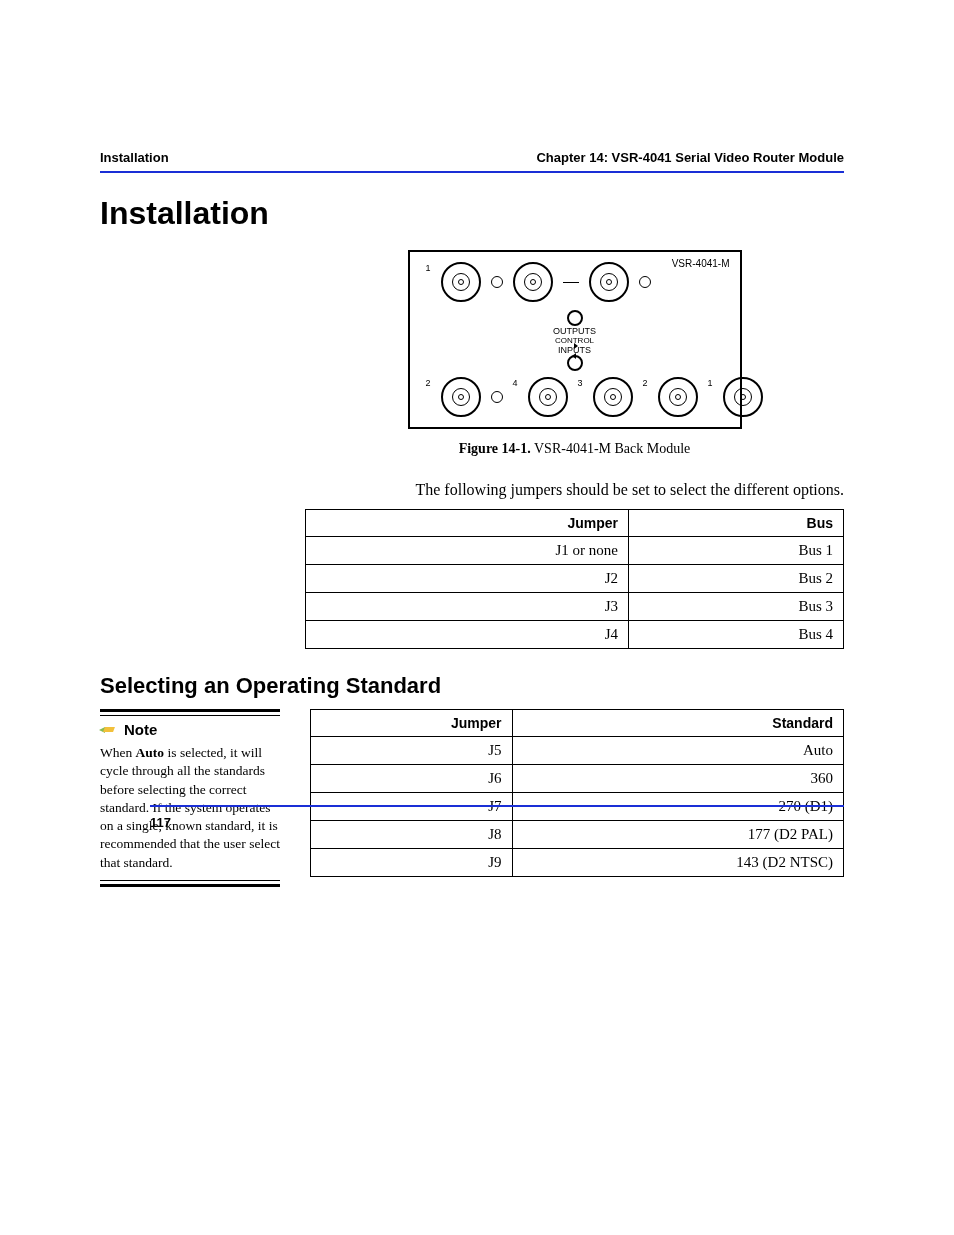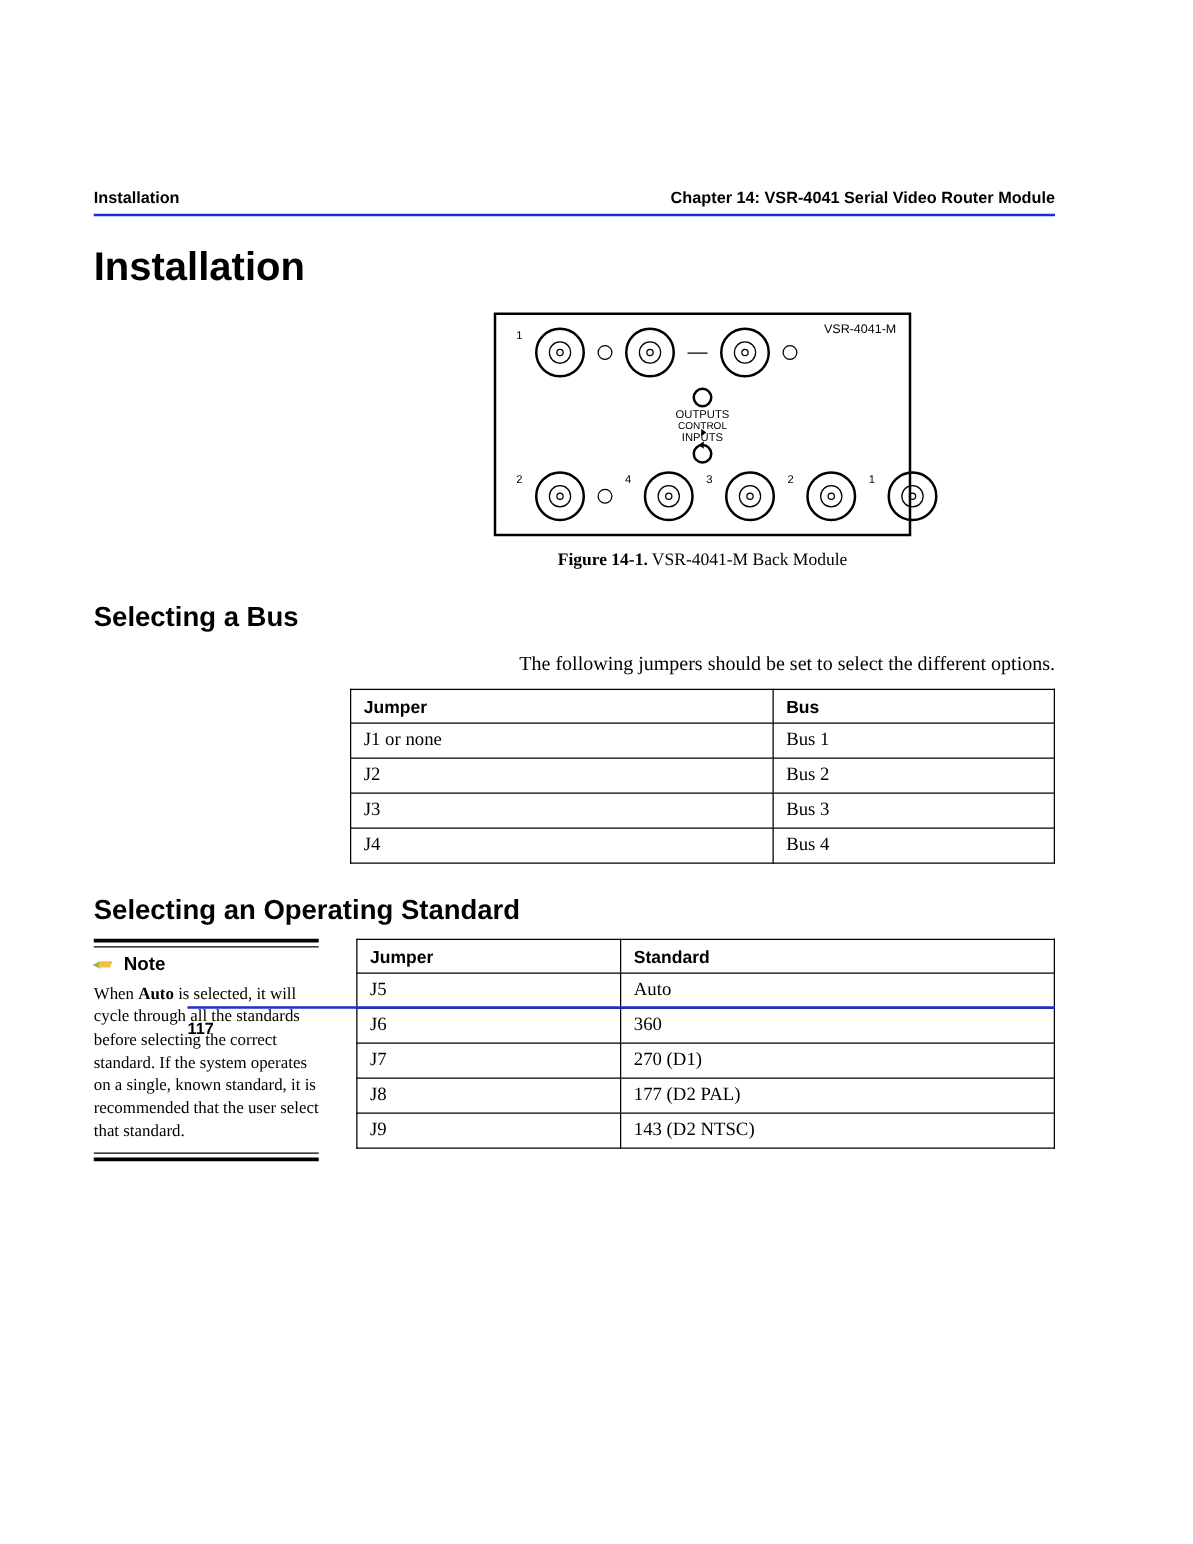--- a/index.html
+++ b/index.html
@@ -7,21 +7,21 @@
     padding: 0;
     font-family: 'Times New Roman', Times, serif;
     background: #fff;
     color: #000;
   }
   .page {
     width: 954px;
     height: 980px;
     position: relative;
     box-sizing: border-box;
-    padding: 150px 110px 0 75px;
+    padding: 150px 110px 0 100px;
   }
   .running-head {
     display: flex;
     justify-content: space-between;
     font-family: Arial, Helvetica, sans-serif;
     font-weight: bold;
     font-size: 13px;
     border-bottom: 2px solid #1a2fd6;
     padding-bottom: 6px;
     margin-bottom: 22px;
@@ -117,21 +117,21 @@
   }
   table.jumper {
     width: 100%;
     border-collapse: collapse;
     font-size: 15px;
     margin-bottom: 24px;
   }
   table.jumper th, table.jumper td {
     border: 1px solid #000;
     padding: 5px 10px;
-    text-align: left;
+    text-align: right;
   }
   table.jumper th {
     font-family: Arial, Helvetica, sans-serif;
     font-weight: bold;
     font-size: 14px;
   }
   .two-col {
     display: flex;
     gap: 30px;
     align-items: flex-start;
@@ -217,21 +217,20 @@
         <span class="fig-num">1</span>
         <div class="bnc"></div>
       </div>
     </div>
 
     <div class="figcaption">
       <b>Figure 14-1.</b><span> VSR-4041-M Back Module</span>
     </div>
   </div>
 
-  <h2 class="subhead">Selecting a Bus</h2>
 
   <div class="body-block">
     <p class="lead">The following jumpers should be set to select the different options.</p>
     <table class="jumper">
       <tbody>
           <tr>
         <th>Jumper</th>
         <th>Bus</th>
       </tr>
       <tr>

